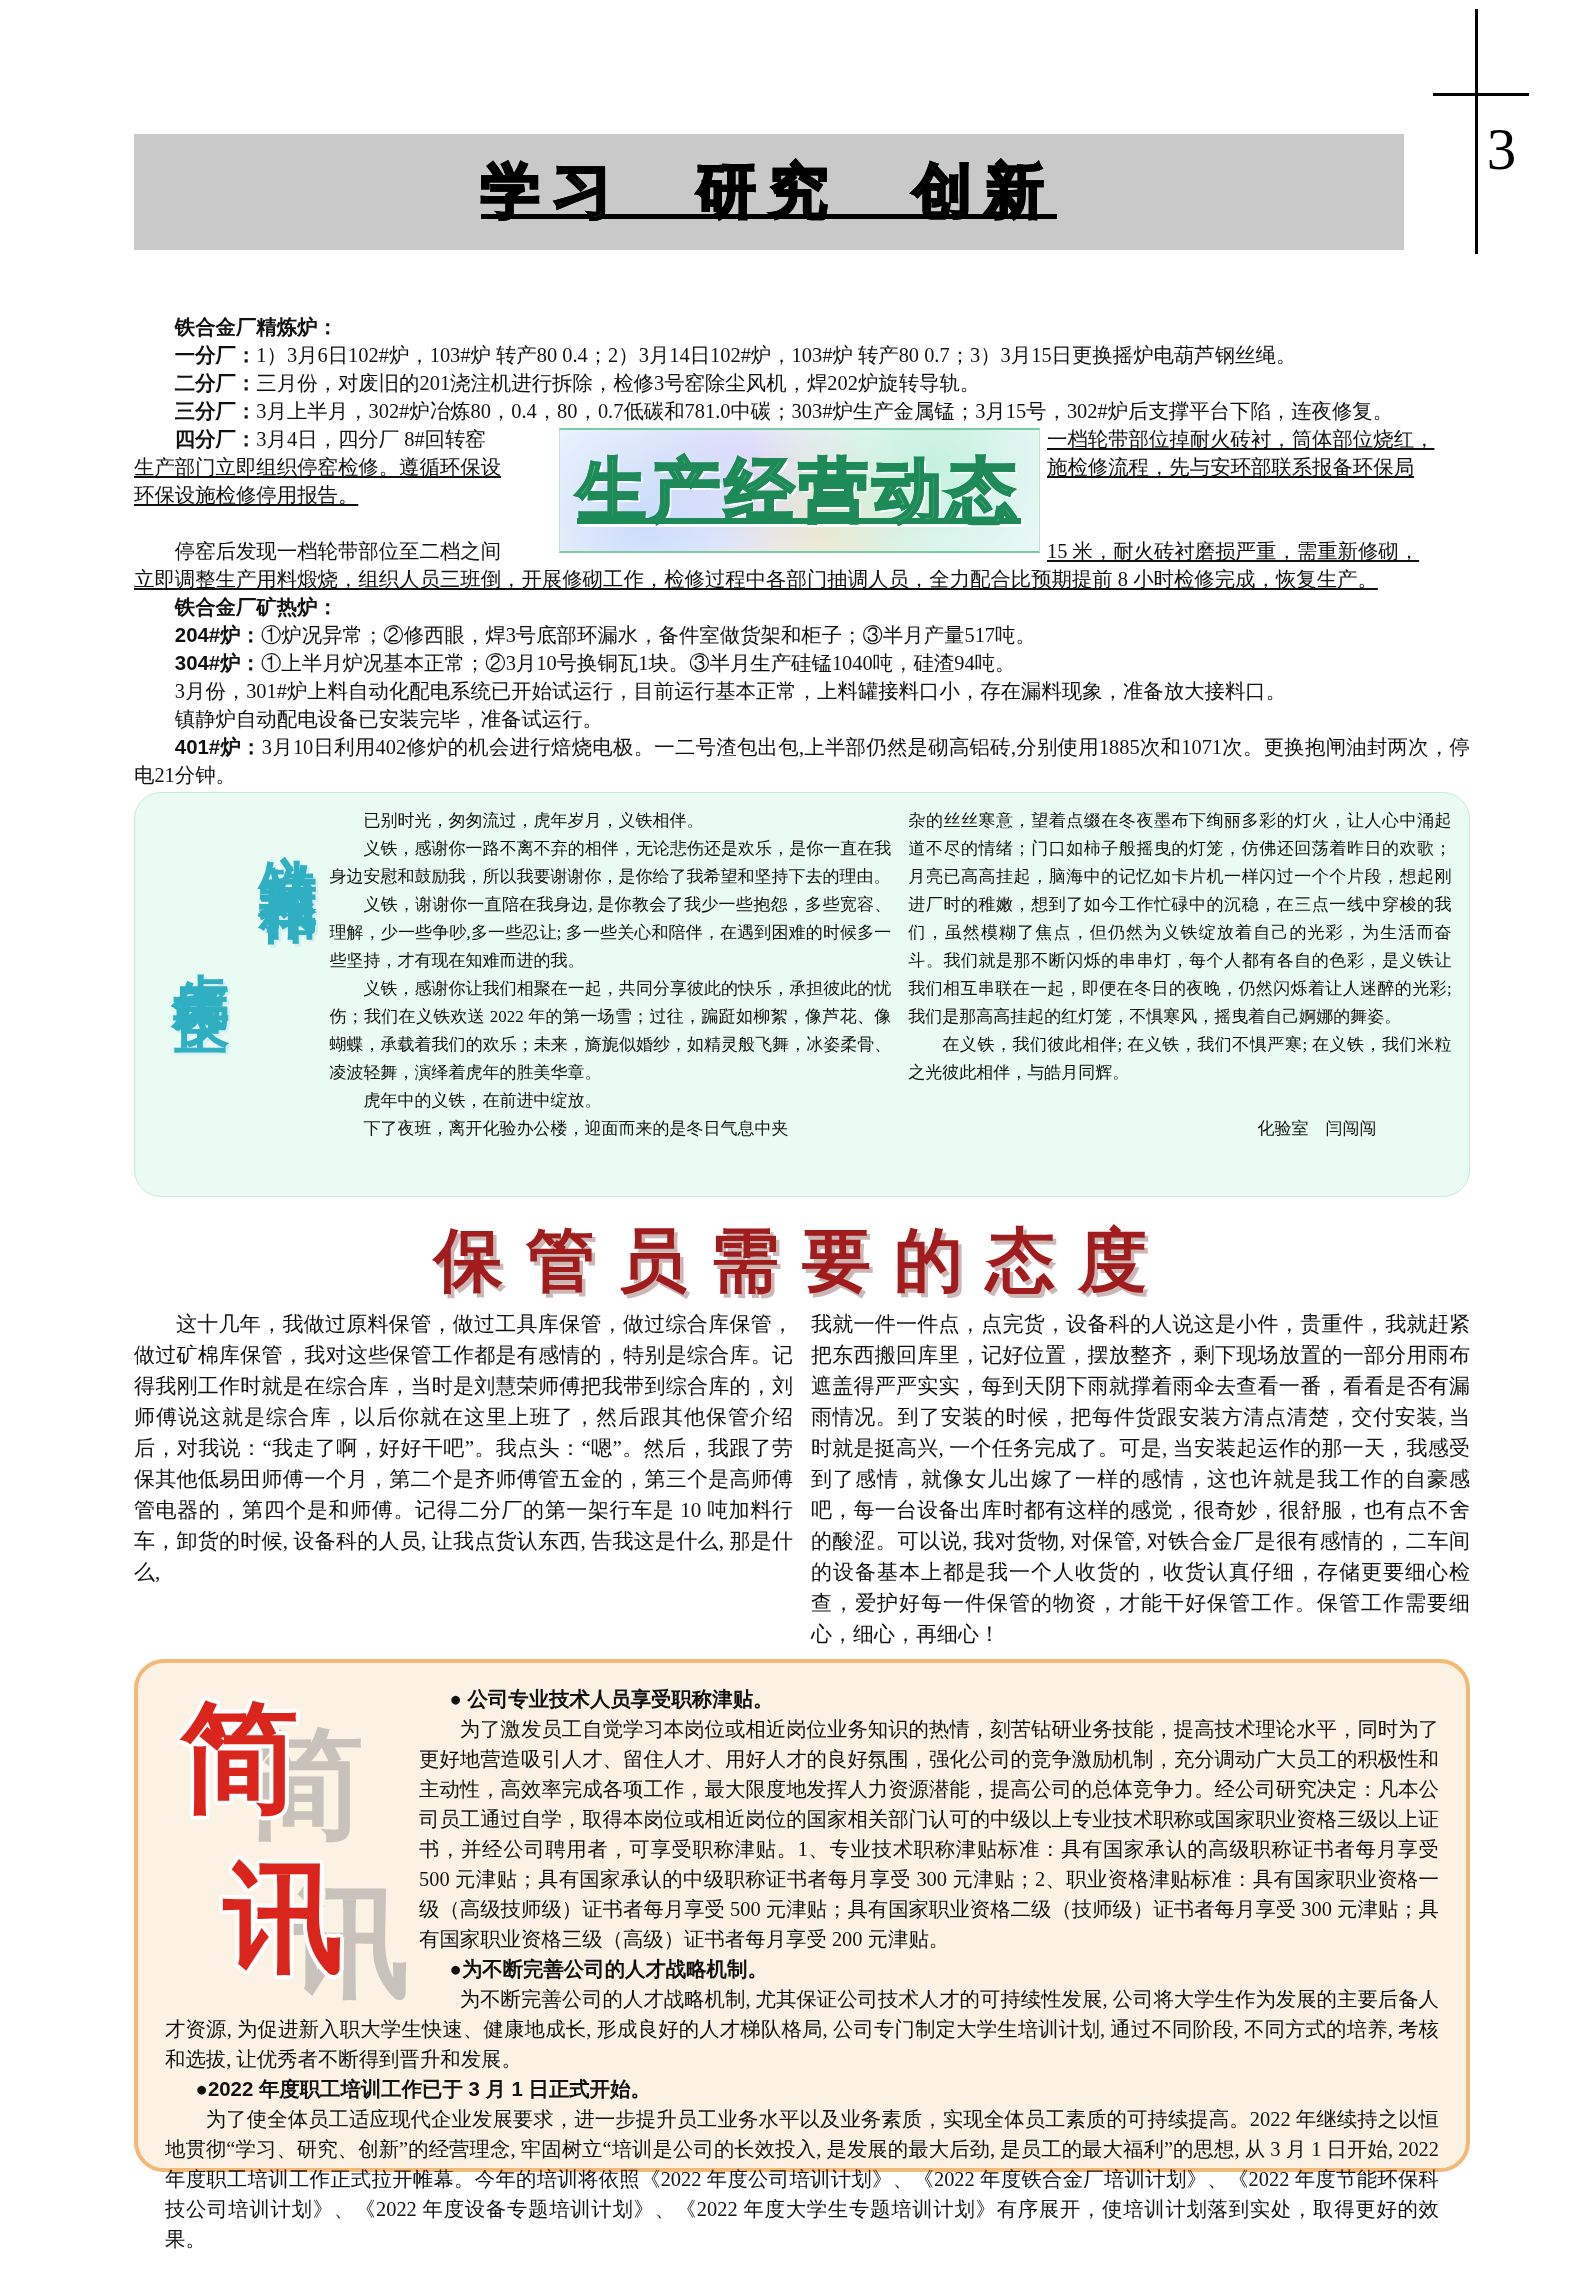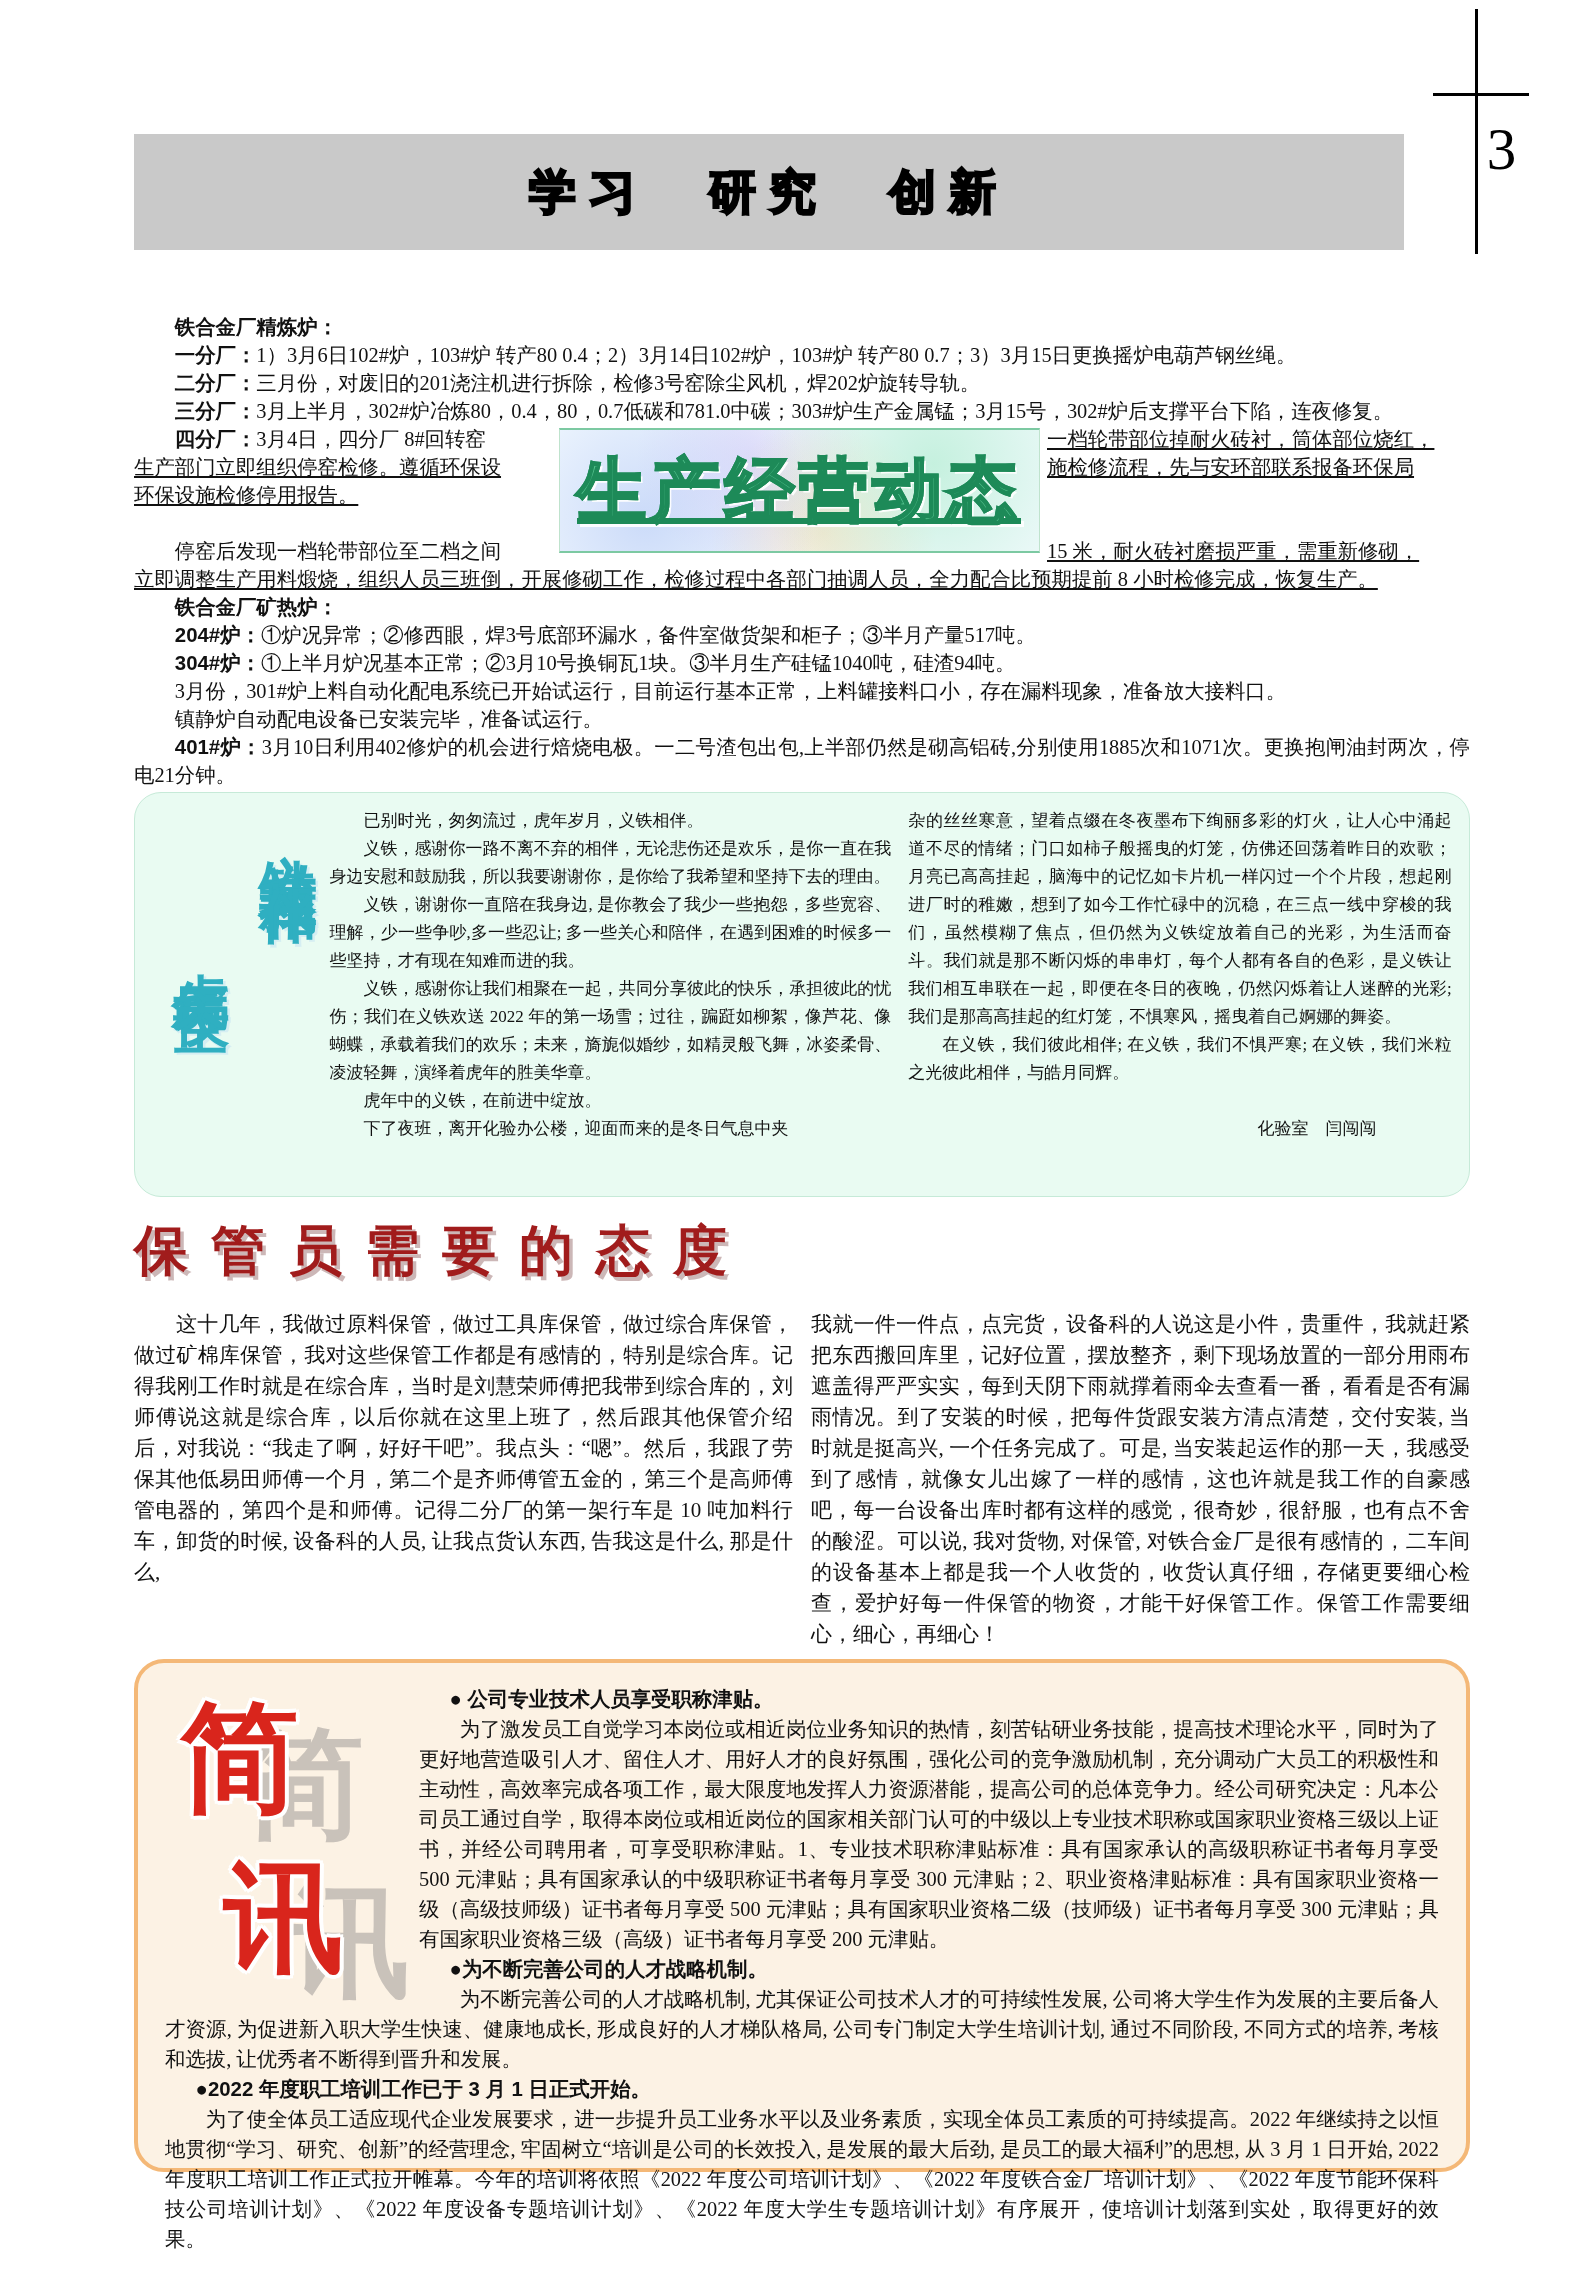--- a/index.html
+++ b/index.html
@@ -2,23 +2,23 @@
 <html style="font-size:8px"><head>
 <meta charset="utf-8">
 <style>
   html,body{margin:0;padding:0;background:#ffffff;}
   .page{position:relative;width:1590px;height:2295px;background:#ffffff;overflow:hidden;
         font-family:"Liberation Serif",serif;color:#111;}
 
   
   .banner{position:absolute;left:134px;top:134px;width:1270px;height:116px;background:#c9c9c9;
           display:flex;align-items:center;justify-content:center;}
-  .banner-text{font-family:"Liberation Sans",sans-serif;font-weight:bold;font-size:47px;
-               color:#7f1d1d;-webkit-text-stroke:2.5px #000;letter-spacing:13px;
-               text-shadow:0 0 1px #000;}
+  .banner-text{font-family:"Liberation Sans",sans-serif;font-weight:bold;font-size:59px;
+               color:#14532d;-webkit-text-stroke:2.5px #000;letter-spacing:13px;
+               text-shadow:0 0 1px #000;text-decoration:underline;}
   .crop-v{position:absolute;left:1475px;top:9px;width:2.5px;height:245px;background:#000;}
   .crop-h{position:absolute;left:1433px;top:93px;width:96px;height:3px;background:#000;}
   .page-number{position:absolute;left:1469px;top:115px;width:65px;text-align:center;
                font-size:59px;font-family:"Liberation Serif",serif;color:#000;}
 
   
   .sec1{position:absolute;left:134px;top:313px;width:1336px;font-size:20.4px;line-height:28px;
         text-align:justify;}
   .sec1 p{margin:0;text-indent:2em;}
   .sec1 p.cont{text-indent:0;text-decoration:underline;}
@@ -52,22 +52,22 @@
   .vt.main{font-size:58px;line-height:1.45;}
   .vt.sub{font-size:58px;line-height:1.45;margin-top:119px;margin-right:3px;}
   .poem-col{font-size:17px;line-height:28px;text-align:justify;}
   .poem-col p{margin:0;text-indent:2em;}
   .poem-col p.cont{text-indent:0;}
   .poem-col1{width:571px;margin-right:17px;}
   .poem-col2{width:552px;}
   .poem-sign{text-align:right;padding-right:75px;text-indent:0 !important;margin-top:28px !important;}
 
   
-  .essay-title{position:absolute;left:134px;top:1215px;width:1336px;text-align:left;
-               font-family:"Liberation Sans",sans-serif;font-weight:bold;font-size:54px;
+  .essay-title{position:absolute;left:134px;top:1215px;width:1336px;text-align:center;
+               font-family:"Liberation Sans",sans-serif;font-weight:bold;font-size:69px;
                letter-spacing:23px;color:#a11c1c;text-shadow:3.5px 4px 0.5px rgba(110,50,50,.35);
                white-space:nowrap;}
   .essay{position:absolute;left:134px;top:1309px;width:1336px;display:flex;gap:18px;
          font-size:21px;line-height:31px;text-align:justify;}
   .essay .col{width:659px;}
   .essay p{margin:0;text-indent:2em;}
   .essay-sign{text-align:right;padding-right:35px;text-indent:0 !important;margin-top:30px !important;}
 
   
   .briefs{position:absolute;left:134px;top:1659px;width:1336px;height:513px;box-sizing:border-box;

